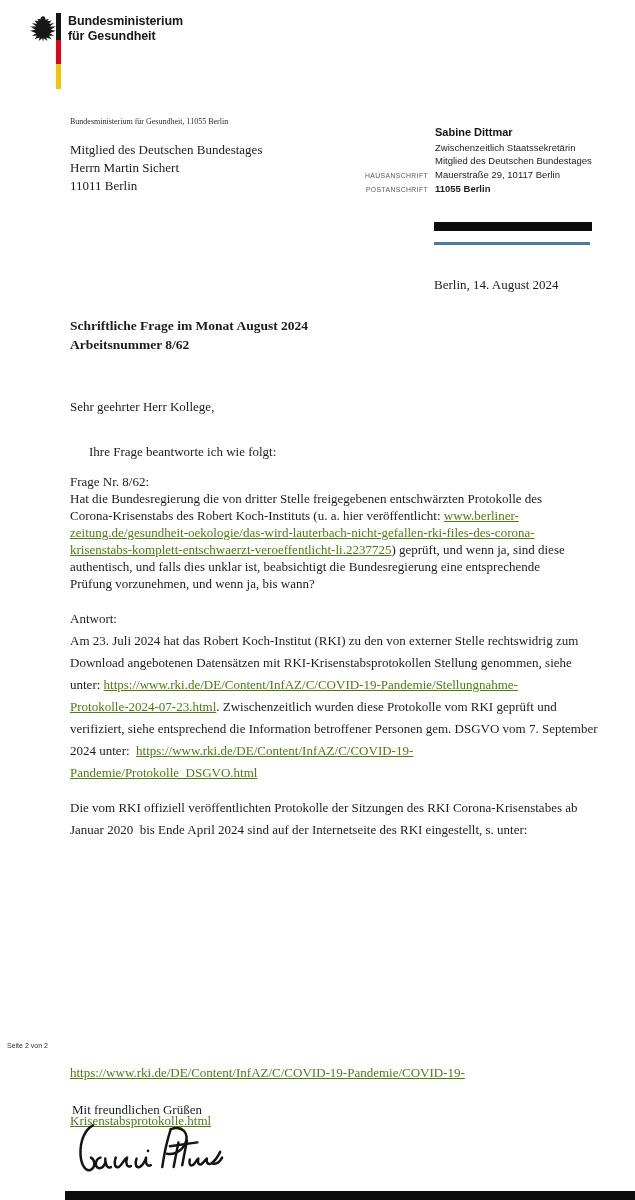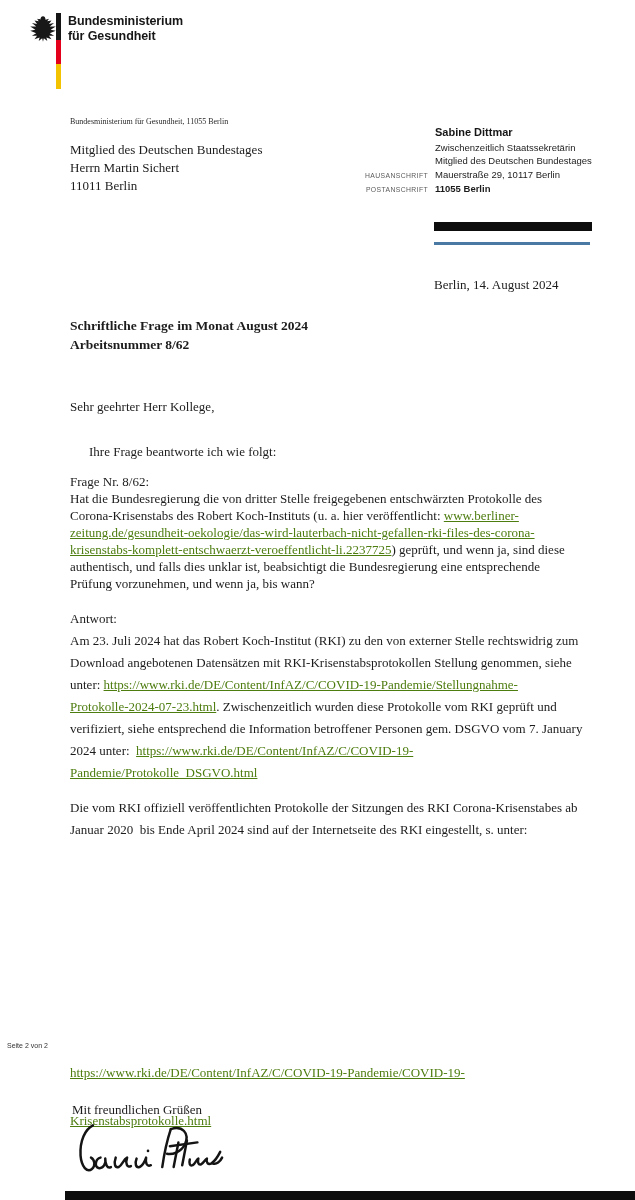--- a/index.html
+++ b/index.html
@@ -119,21 +119,21 @@
       <div class="tline"><a class="lnk" href="#">krisenstabs-komplett-entschwaerzt-veroeffentlicht-li.2237725</a><span>) geprüft, und wenn ja, sind diese</span></div>
       <div class="tline"><span>authentisch, und falls dies unklar ist, beabsichtigt die Bundesregierung eine entsprechende</span></div>
       <div class="tline"><span>Prüfung vorzunehmen, und wenn ja, bis wann?</span></div>
     </div>
   <div id="par-antwort" class="abs par">
       <div class="tline"><span>Antwort:</span></div>
       <div class="tline"><span>Am 23. Juli 2024 hat das Robert Koch-Institut (RKI) zu den von externer Stelle rechtswidrig zum</span></div>
       <div class="tline"><span>Download angebotenen Datensätzen mit RKI-Krisenstabsprotokollen Stellung genommen, siehe</span></div>
       <div class="tline"><span>unter: </span><a class="lnk" href="#">https://www.rki.de/DE/Content/InfAZ/C/COVID-19-Pandemie/Stellungnahme-</a></div>
       <div class="tline"><a class="lnk" href="#">Protokolle-2024-07-23.html</a><span>. Zwischenzeitlich wurden diese Protokolle vom RKI geprüft und</span></div>
-      <div class="tline"><span>verifiziert, siehe entsprechend die Information betroffener Personen gem. DSGVO vom 7. January</span></div>
+      <div class="tline"><span>verifiziert, siehe entsprechend die Information betroffener Personen gem. DSGVO vom 7. September</span></div>
       <div class="tline"><span>2024 unter:  </span><a class="lnk" href="#">https://www.rki.de/DE/Content/InfAZ/C/COVID-19-</a></div>
       <div class="tline"><a class="lnk" href="#">Pandemie/Protokolle_DSGVO.html</a></div>
     </div>
   <div id="par-three" class="abs par">
       <div class="tline"><span>Die vom RKI offiziell veröffentlichten Protokolle der Sitzungen des RKI Corona-Krisenstabes ab</span></div>
       <div class="tline"><span>Januar 2020  bis Ende April 2024 sind auf der Internetseite des RKI eingestellt, s. unter:</span></div>
     </div>
   <div id="par-pagelink" class="abs par">
       <div class="tline"><a class="lnk" href="#">https://www.rki.de/DE/Content/InfAZ/C/COVID-19-Pandemie/COVID-19-</a></div>
       <div class="tline"><a class="lnk" href="#">Krisenstabsprotokolle.html</a></div>

